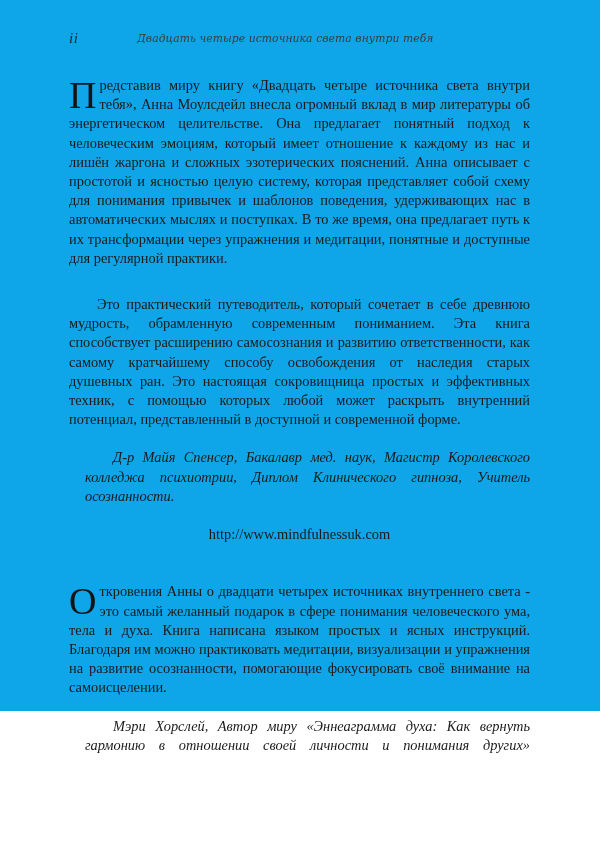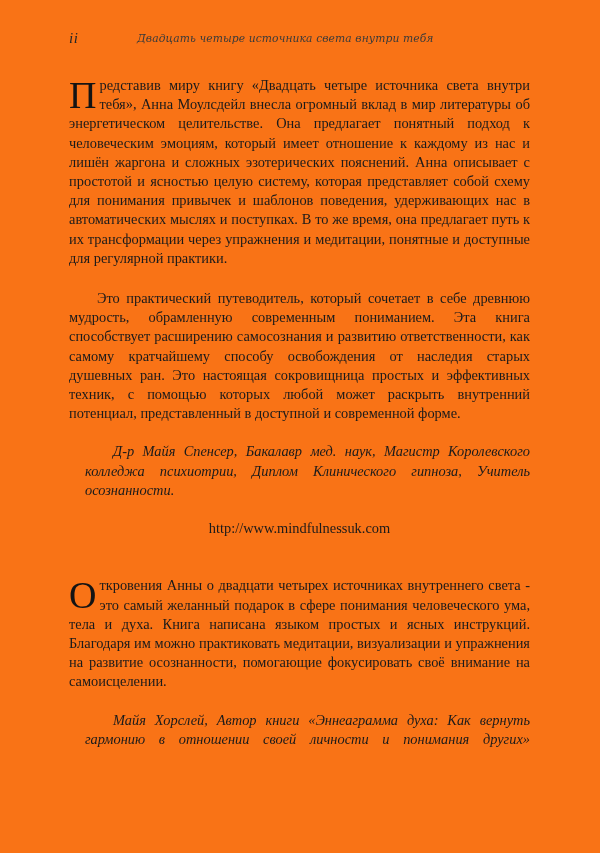--- a/index.html
+++ b/index.html
@@ -14,22 +14,22 @@
     position: relative;
     font-family: "Liberation Serif", "DejaVu Serif", serif;
     color: #1b1b1b;
     overflow: hidden;
   }
 
   .page {
     position: absolute;
     inset: 0;
     width: 600px;
-    height: 853px;
-    background: #f97316;
+    height: 711px;
+    background: #0ea5e9;
   }
 
   
   .running-head {
     position: absolute;
     left: 0;
     right: 0;
     top: 28px;
     height: 20px;
   }
@@ -88,21 +88,21 @@
     font-family: "Liberation Serif", "DejaVu Serif", serif;
     font-weight: normal;
     color: #141414;
   }
 
   
   p.indent {
     text-indent: 28px;
   }
 
-  .gap-para { margin-top: 21px; }
+  .gap-para { margin-top: 27px; }
   .gap-attrib { margin-top: 19px; margin-left: 16px; }
   .gap-block { margin-top: 38px; }
 
   p.attribution {
     font-style: italic;
     text-indent: 28px;
     text-align: justify;
   }
   .url-line {
     text-indent: 0;
@@ -140,16 +140,16 @@
 
     <p class="attribution gap-attrib attrib-justified">Д-р Майя Спенсер, Бакалавр мед. наук, Магистр Королевского колледжа психиотрии, Диплом Клинического гипноза, Учитель осознанности.</p>
     <p class="url-line">http://www.mindfulnessuk.com</p>
 
     <div class="gap-block"></div>
 
     <p class="dropcap-para">
       <span class="dropcap">О</span><span>ткровения Анны о двадцати четырех источниках внутреннего света - это самый желанный подарок в сфере понимания человеческого ума, тела и духа. Книга написана языком простых и ясных инструкций. Благодаря им можно практиковать медитации, визуализации и упражнения на  развитие осознанности, помогающие фокусировать своё внимание на самоисцелении.</span>
     </p>
 
-    <p class="attribution gap-attrib attrib-justified">Майя Хорслей, Автор книги «Эннеаграмма духа: Как вернуть гармонию в отношении своей личности и понимания других»</p>
+    <p class="attribution gap-attrib attrib-justified">Мэри Хорслей, Автор миру «Эннеаграмма духа: Как вернуть гармонию в отношении своей личности и понимания других»</p>
 
   </div>
 </div>
 
 </body></html>

